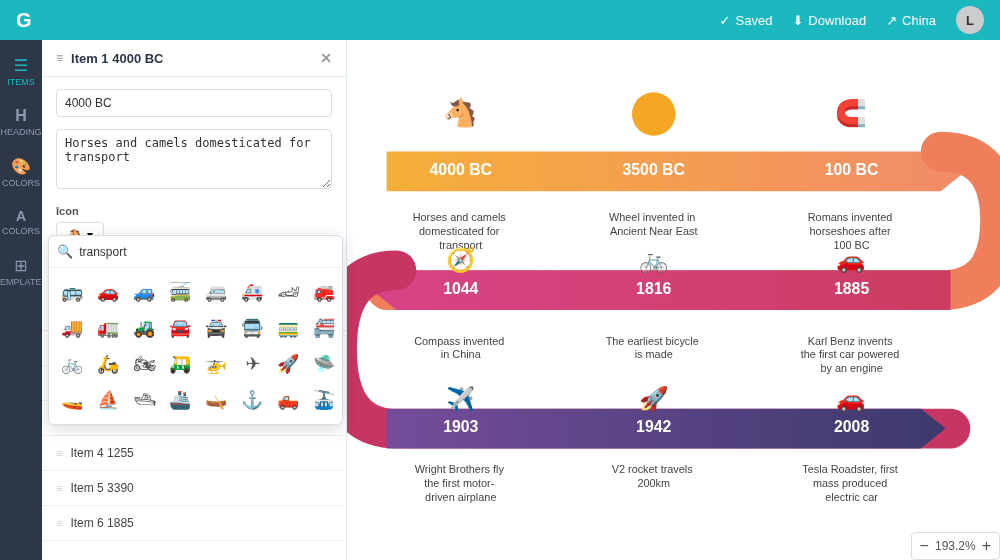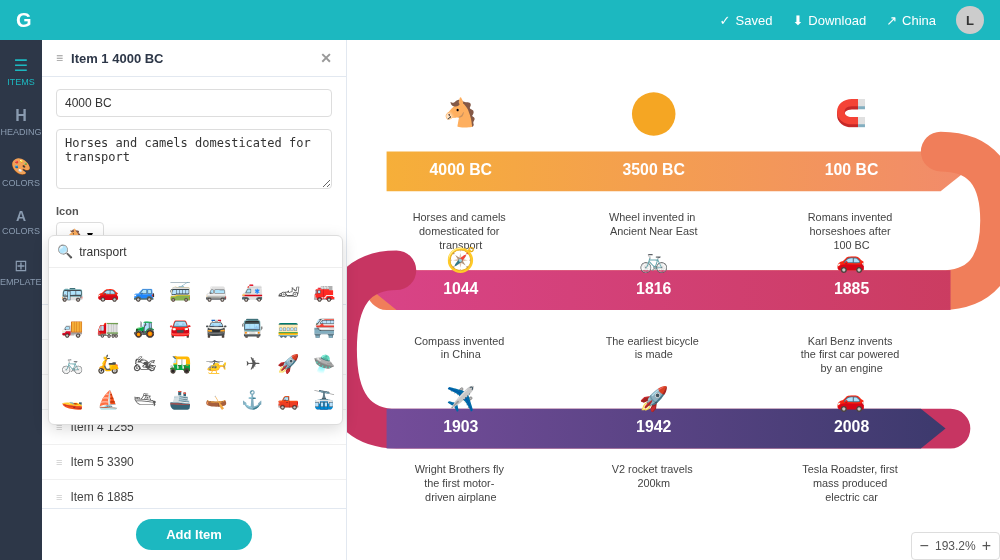--- a/index.html
+++ b/index.html
@@ -263,23 +263,20 @@
     </div>
         <div class="list-item">
       <div class="list-item-left">
         <span class="list-item-drag">≡</span>
         <span>Item 6 1885</span>
       </div>
 
     </div>
       </div>
 
-    <div class="add-area">
-      <button class="add-btn">Add Item</button>
-    </div>
   </div>
 
   <div class="content">
     <svg class="timeline-svg" viewBox="0 0 660 520">
 
       <defs>
         <linearGradient id="grad1" x1="0%" y1="0%" x2="100%" y2="0%">
           <stop offset="0%" style="stop-color:#f5a623;stop-opacity:1"></stop>
           <stop offset="100%" style="stop-color:#f07e5a;stop-opacity:1"></stop>
         </linearGradient>

